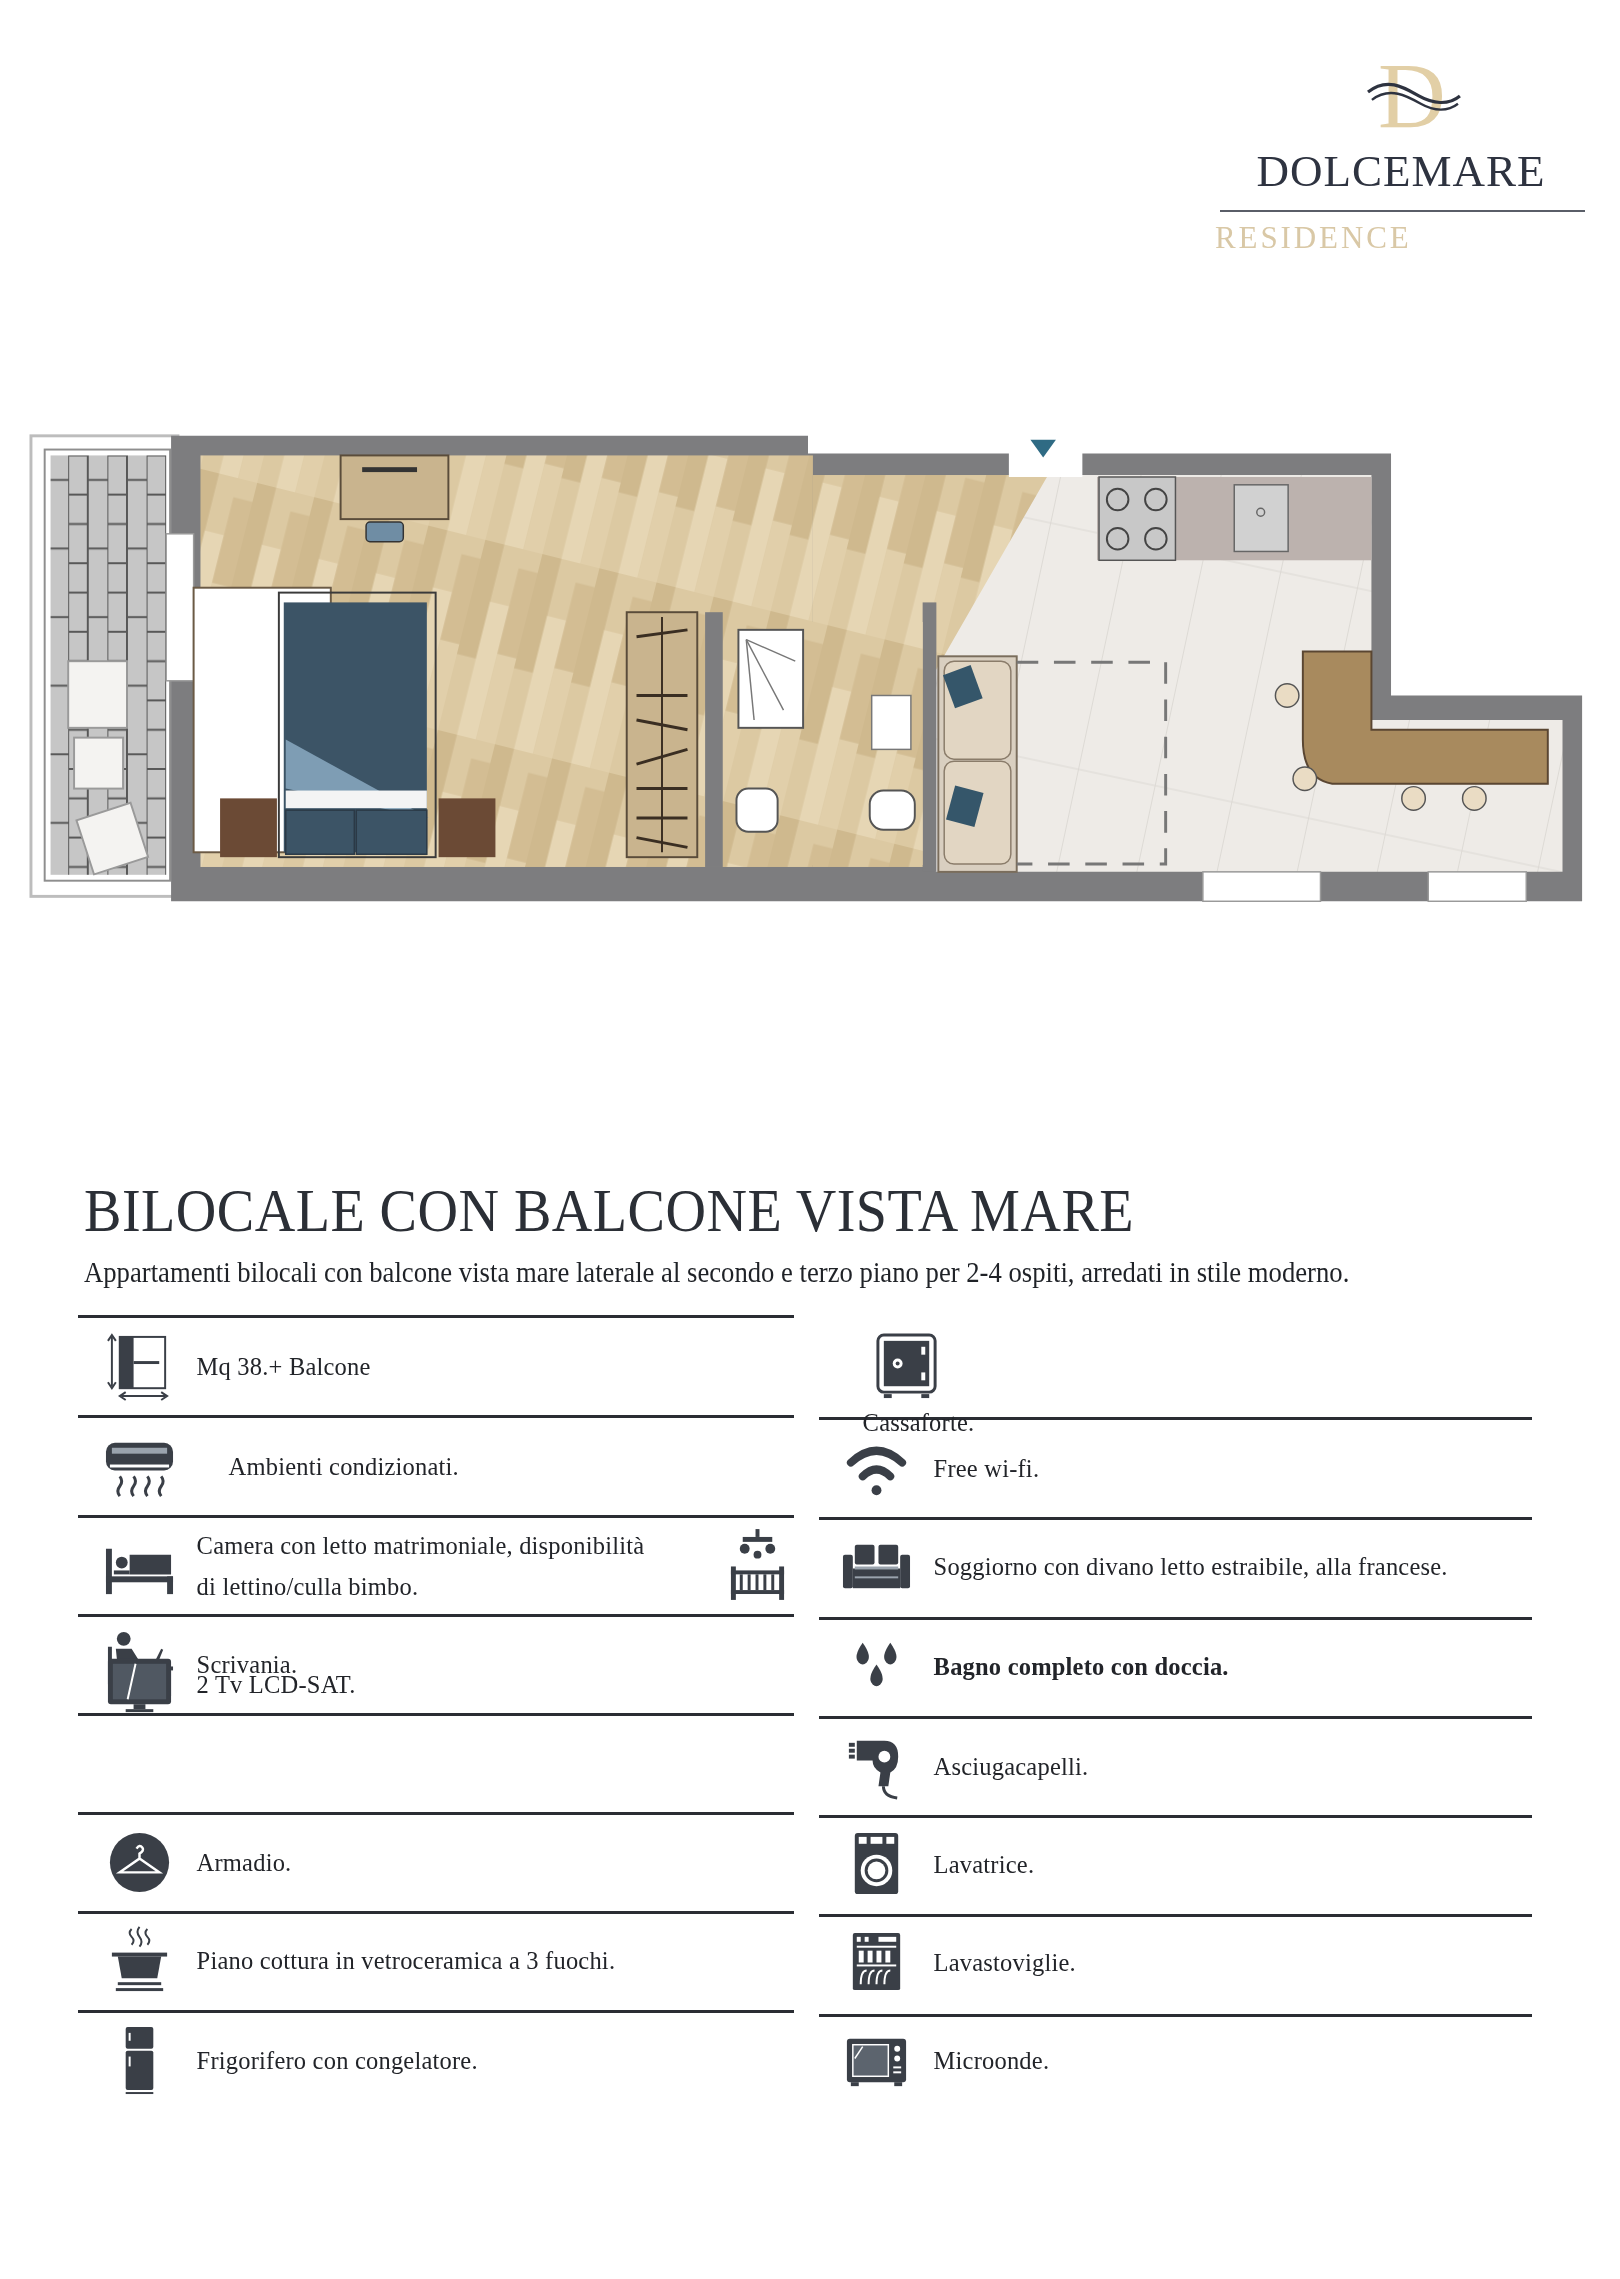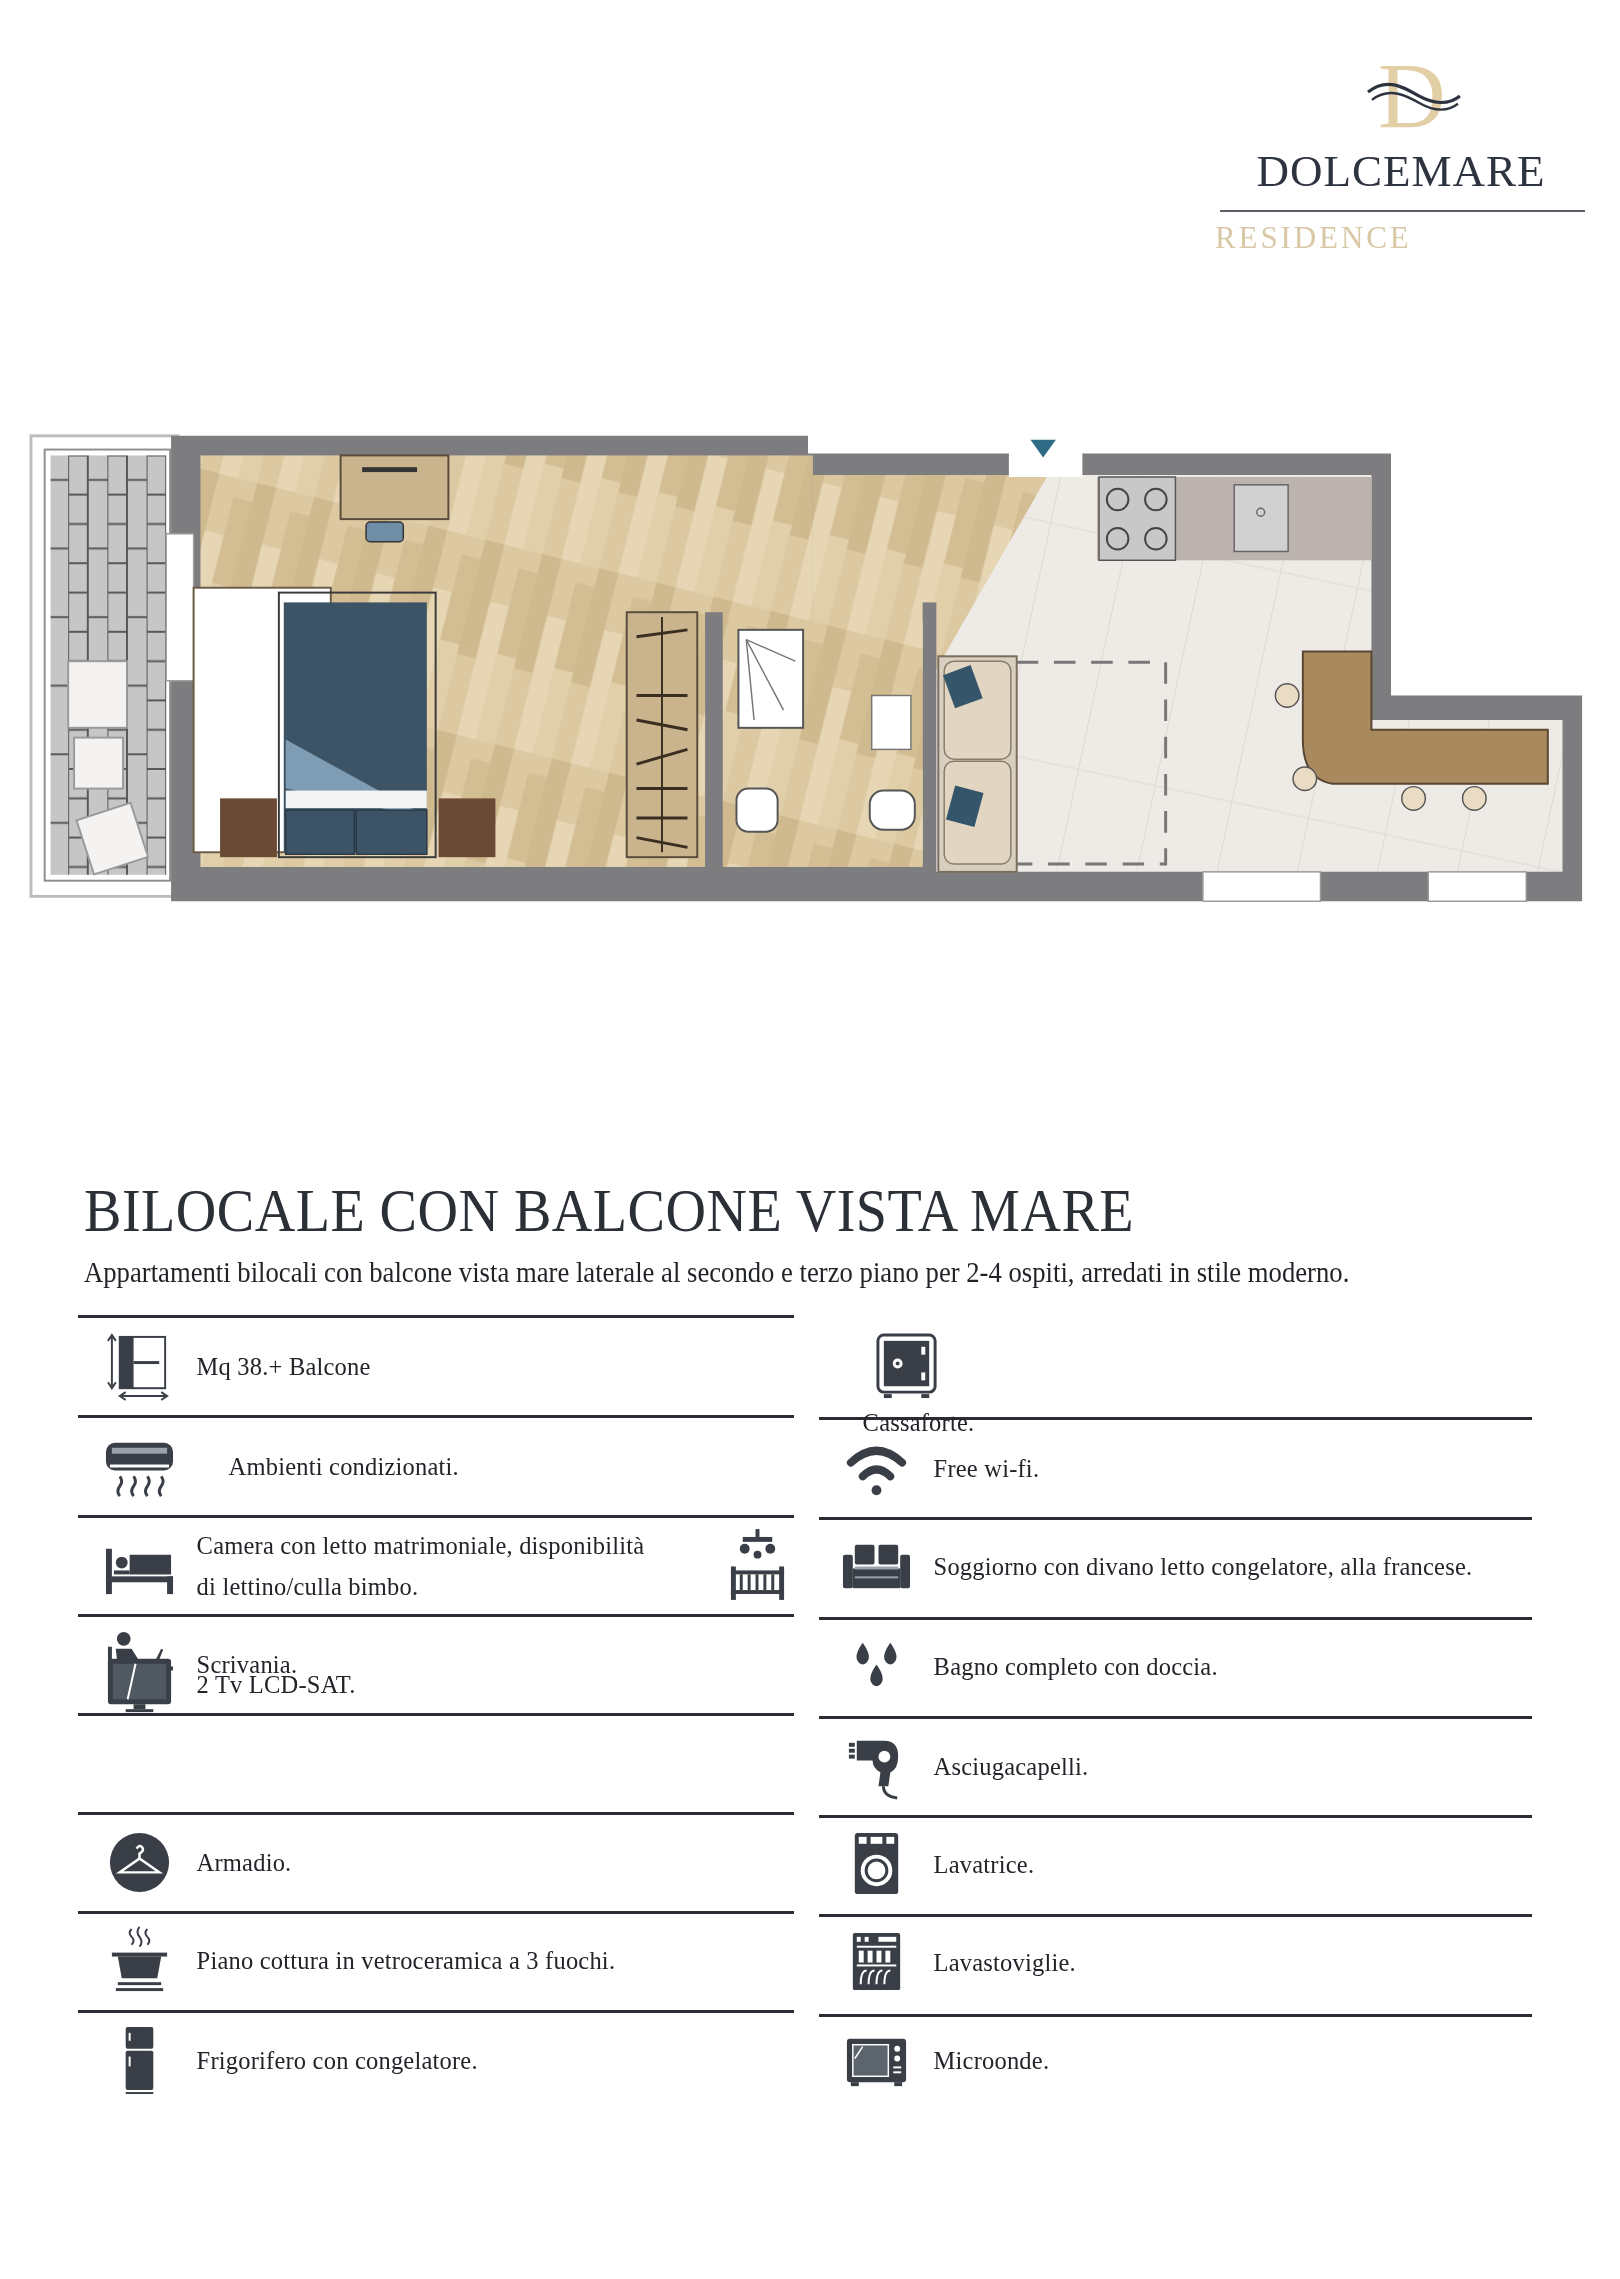--- a/index.html
+++ b/index.html
@@ -366,24 +366,24 @@
         <rect x="14" y="14" width="20" height="20" rx="2"></rect>
             <rect x="38" y="14" width="20" height="20" rx="2"></rect>
         <rect x="2" y="24" width="10" height="34" rx="2"></rect>
             <rect x="60" y="24" width="10" height="34" rx="2"></rect>
         <rect x="12" y="38" width="48" height="20"></rect>
         <rect x="14" y="36" width="44" height="3" fill="#9aa3ad"></rect>
         <rect x="14" y="46" width="44" height="2" fill="#9aa3ad"></rect>
       </g>
         </svg>
     </div>
-    <span class="label">Soggiorno con divano letto congelatore, alla francese.</span>
-  </div>
-
-  <div class="item" style="left:841px;top:1631px;">
+    <span class="label">Soggiorno con divano letto estraibile, alla francese.</span>
+  </div>
+
+  <div class="item" style="left:841px;top:1631px;font-weight:bold;">
     <div class="icon">
       <svg viewBox="0 0 72 72">
           <g fill="#3a3f47">
         <path d="M22 12 q-10 14 -4 20 q4 4 8 0 q6 -6 -4 -20 Z"></path>
         <path d="M50 12 q-10 14 -4 20 q4 4 8 0 q6 -6 -4 -20 Z"></path>
         <path d="M36 34 q-10 14 -4 20 q4 4 8 0 q6 -6 -4 -20 Z"></path>
       </g>
         </svg>
     </div>
     <span class="label">Bagno completo con doccia.</span>

